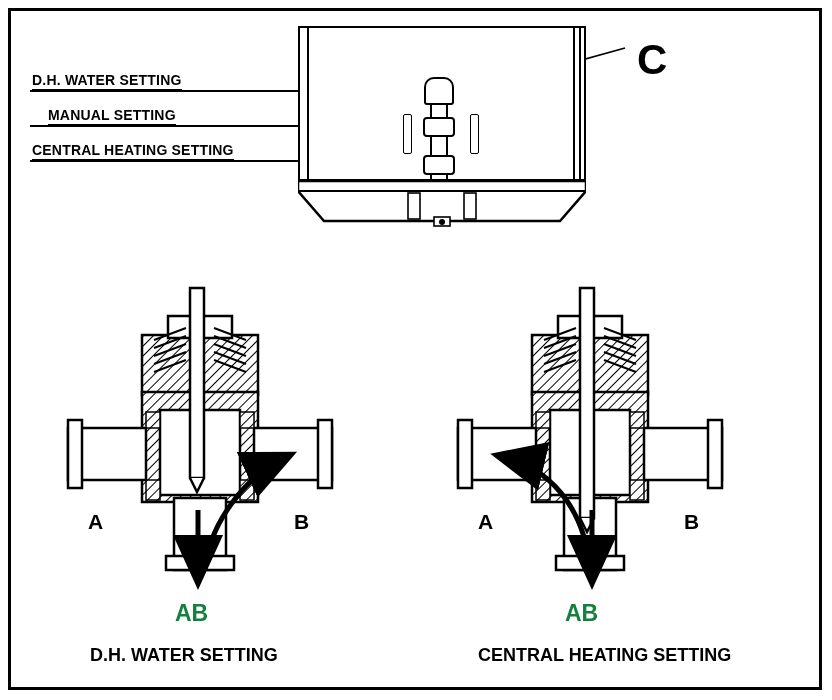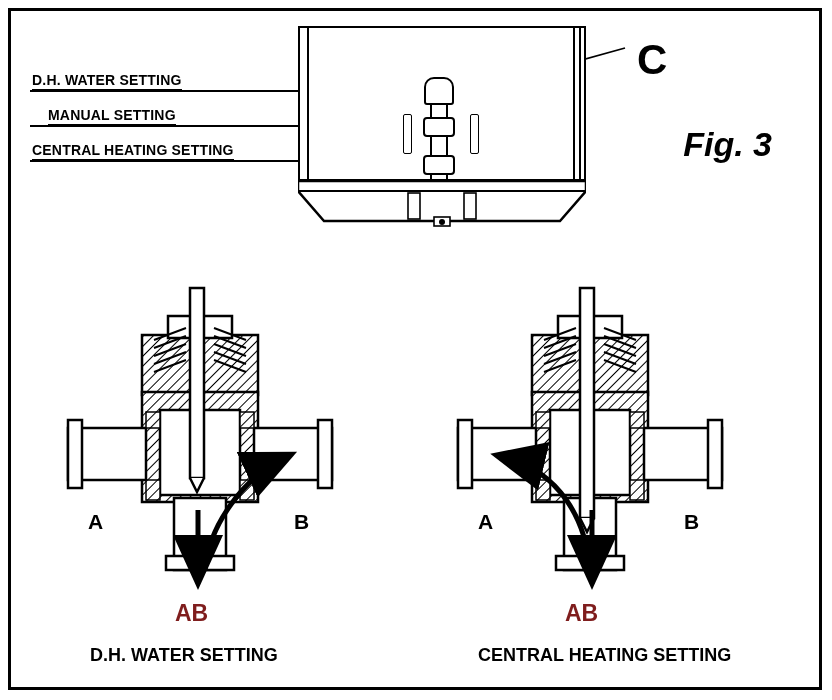--- a/index.html
+++ b/index.html
@@ -167,21 +167,21 @@
   .port-label {
     position: absolute;
     font-size: 21px;
     font-weight: bold;
     color: #000;
   }
   .ab-label {
     position: absolute;
     font-size: 23px;
     font-weight: bold;
-    color: #7f1d1d;
+    color: #15803d;
   }
   .caption {
     position: absolute;
     font-size: 18px;
     font-weight: bold;
     color: #000;
     white-space: nowrap;
   }
   .caption.left  { left: 90px;  top: 645px; }
   .caption.right { left: 478px; top: 645px; }
@@ -198,21 +198,20 @@
 
   <div class="lbl underline" style="left:32px; top:72px; font-size:14px;">D.H. WATER  SETTING</div>
   <div class="lbl underline" style="left:48px; top:107px; font-size:14px;">MANUAL SETTING</div>
   <div class="lbl underline" style="left:32px; top:142px; font-size:14px;">CENTRAL HEATING SETTING</div>
 
   <svg width="250" height="70" style="position:absolute;left:440px;top:40px;">
     <line x1="5" y1="58" x2="185" y2="8" stroke="#000" stroke-width="1.8"></line>
   </svg>
   <div class="c-label">C</div>
 
-  <div class="fig-label">Fig. 3</div>
 
   <div class="topdraw">
     <div class="tb-outer"></div>
     <div class="tb-inner-l"></div>
     <div class="tb-inner-r"></div>
     <div class="tb-inner-r2"></div>
 
     <div class="tb-base">
       <svg width="288" height="48" viewBox="0 0 288 48">
         <path d="M0,0 L288,0 L288,10 L262,40 L26,40 L0,10 Z" fill="#fff" stroke="#000" stroke-width="2.5"></path>

